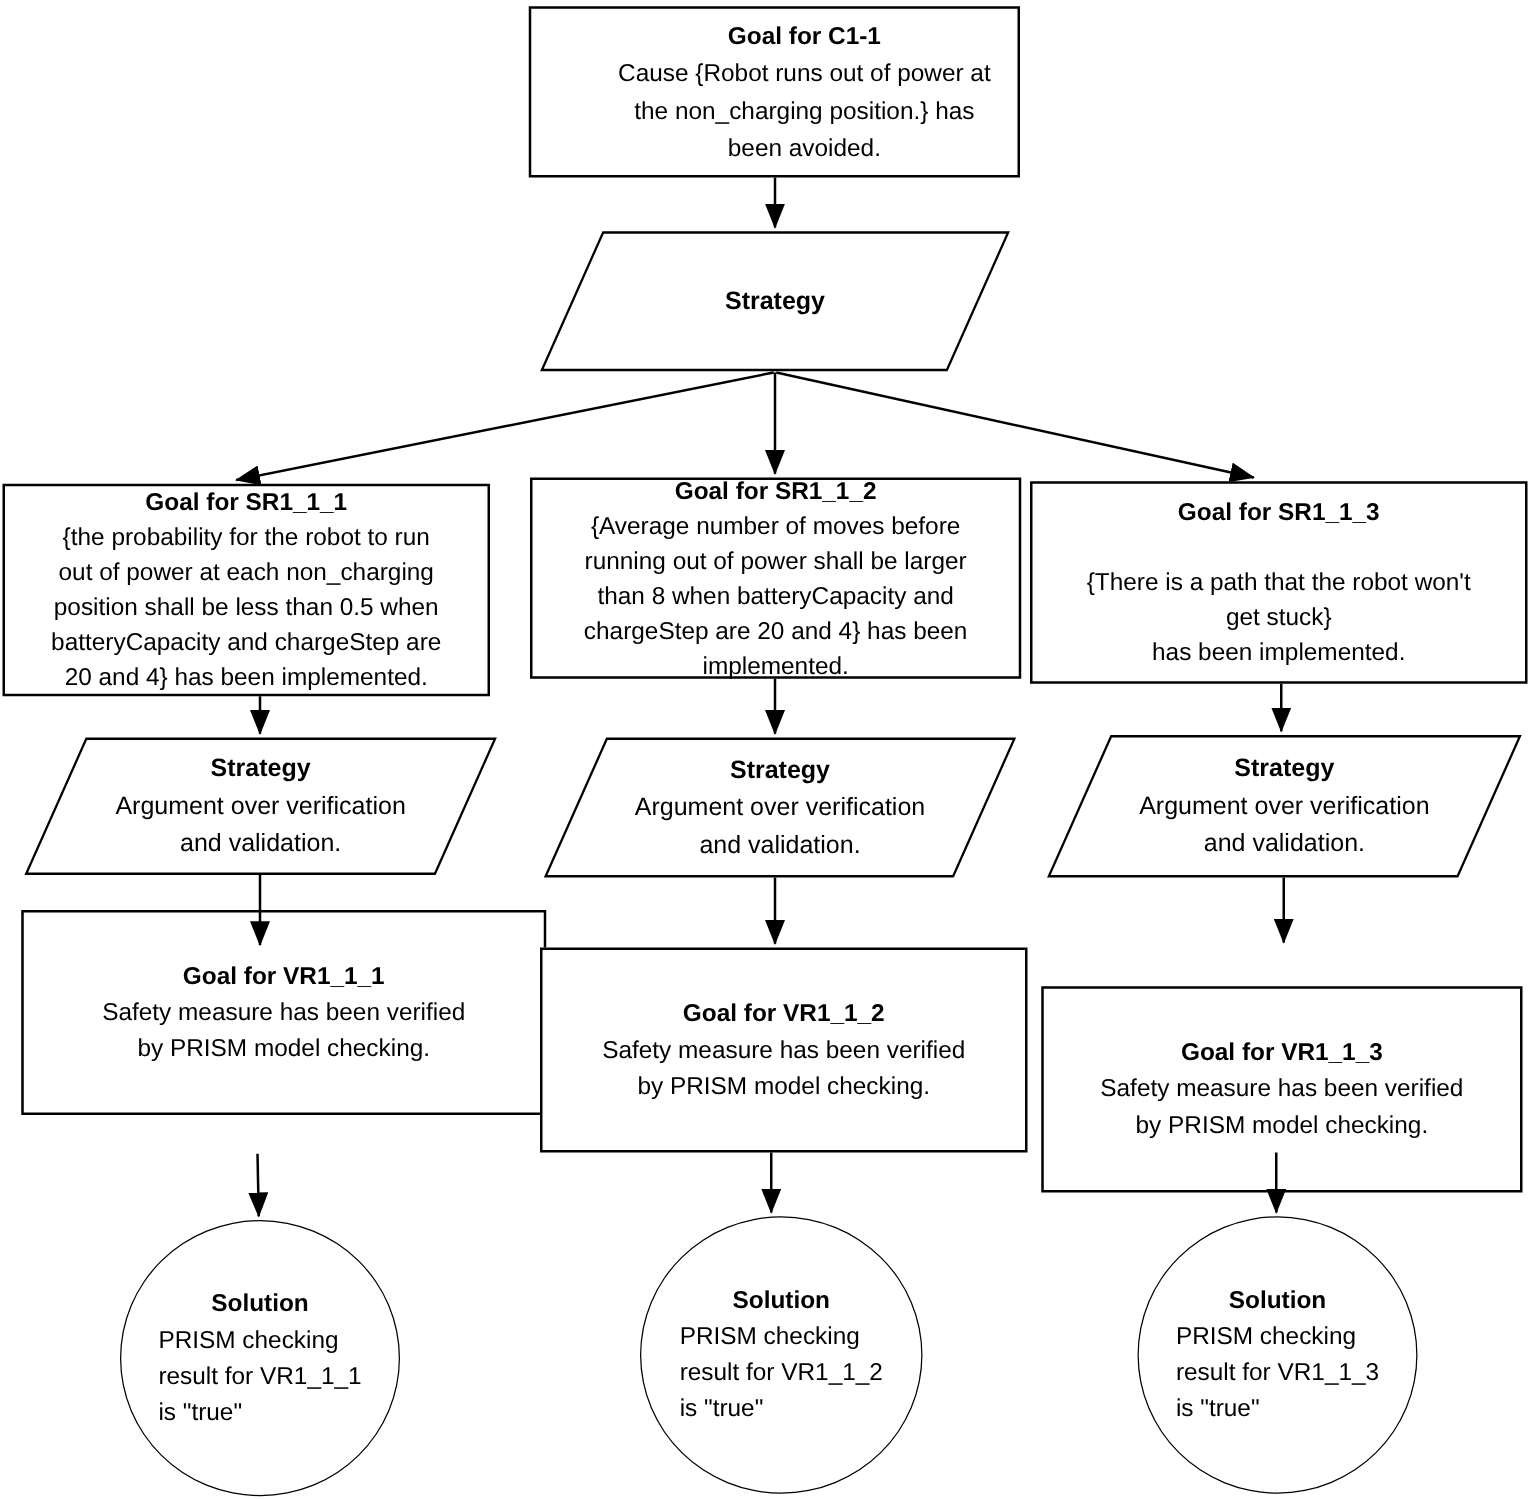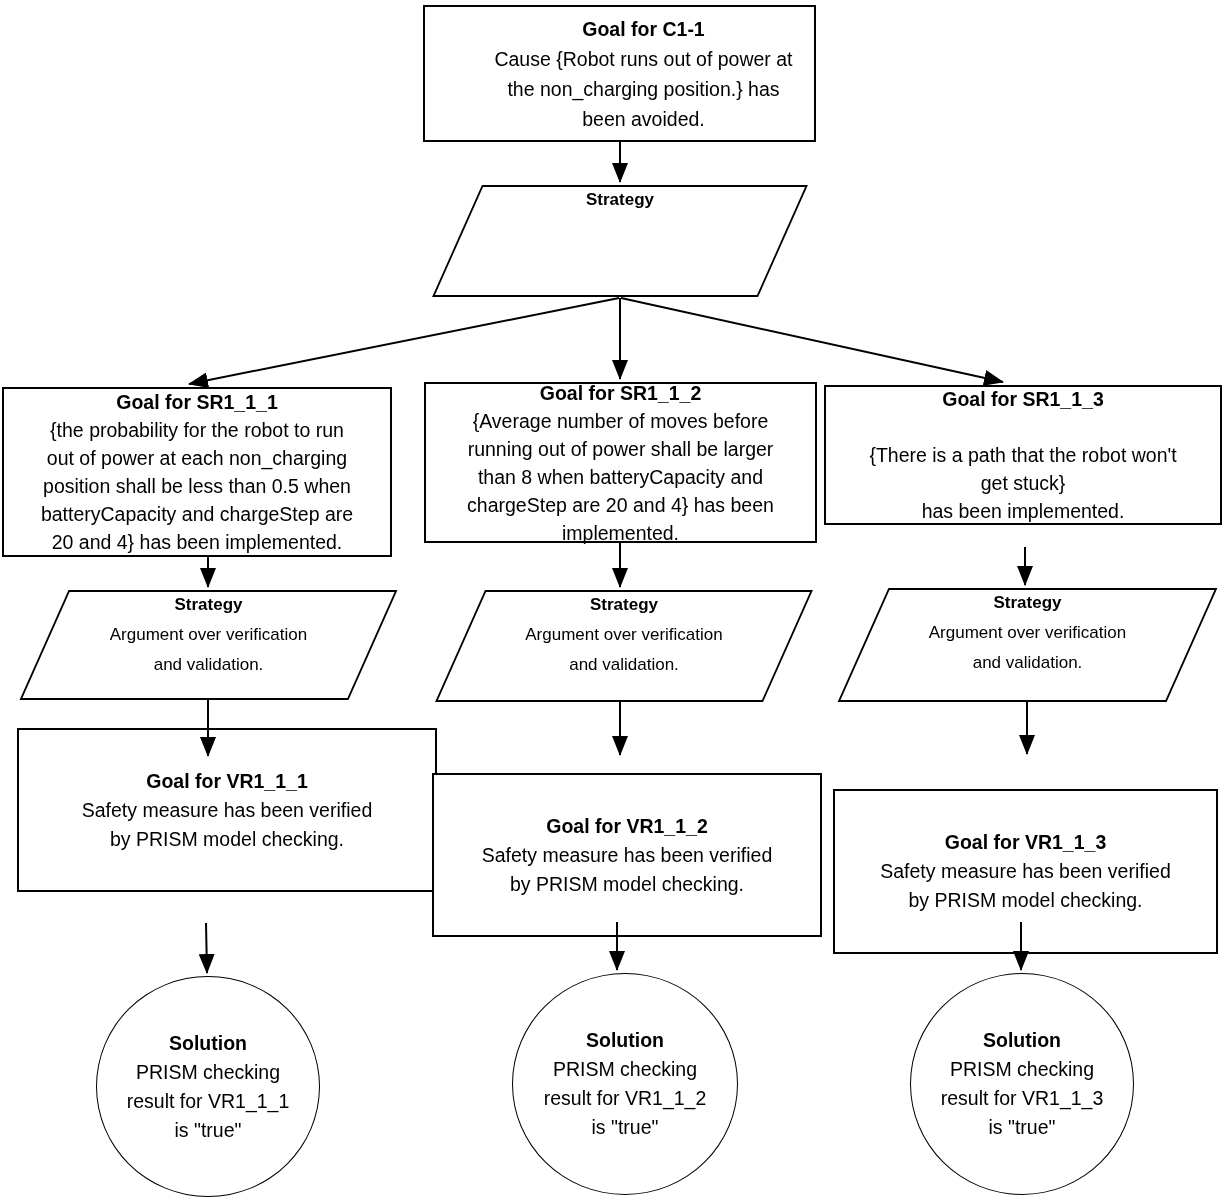--- a/index.html
+++ b/index.html
@@ -21,67 +21,67 @@
     align-items: center;
     justify-content: center;
     text-align: center;
     font-size: 19.5px;
     line-height: 29px;
   }
   .goal-node.tight { line-height: 28px; }
   .goal-node.loose { line-height: 30px; padding-left: 48px; }
   .strategy-node {
     display: flex;
-    align-items: flex-start;
+    align-items: center;
     justify-content: center;
     text-align: center;
-    font-size: 17px;
+    font-size: 20px;
     line-height: 30px;
   }
   .strategy-node .shape {
     position: absolute;
     inset: 0;
     border: 2px solid #000;
     background: #fff;
     transform: skewX(-24deg);
   }
   .strategy-node .content { position: relative; }
   .solution-node {
     border: 1.5px solid #000;
     border-radius: 50%;
     background: #fff;
     display: flex;
     flex-direction: column;
     align-items: center;
     justify-content: center;
-    text-align: center;
+    text-align: left;
     font-size: 19.5px;
     line-height: 29px;
   }
   .node-title { font-weight: 700; }
   .node-body { white-space: pre-line; }
   #connector-layer {
     position: absolute;
     left: 0; top: 0;
     width: 1224px; height: 1199px;
     pointer-events: none;
   }
   #connector-layer line { stroke: #000; stroke-width: 2; }
 
   
   #node-c1-1        { left: 423px; top: 5px;   width: 393px; height: 137px; }
   #node-strat-top   { left: 457px; top: 185px; width: 326px; height: 112px; }
   #node-sr1-1-1     { left: 2px;   top: 387px; width: 390px; height: 170px; }
   #node-sr1-1-2     { left: 424px; top: 382px; width: 393px; height: 161px; }
-  #node-sr1-1-3     { left: 824px; top: 385px; width: 398px; height: 140px; }
+  #node-sr1-1-3     { left: 824px; top: 385px; width: 398px; height: 162px; }
   #node-strat-vv1   { left: 44px;  top: 590px; width: 329px; height: 110px; }
   #node-strat-vv2   { left: 460px; top: 590px; width: 328px; height: 112px; }
   #node-strat-vv3   { left: 863px; top: 588px; width: 329px; height: 114px; }
   #node-vr1-1-1     { left: 17px;  top: 728px; width: 420px; height: 164px; }
-  #node-vr1-1-2     { left: 432px; top: 758px; width: 390px; height: 164px; margin-top: 15px; }
+  #node-vr1-1-2     { left: 432px; top: 758px; width: 390px; height: 164px; }
   #node-vr1-1-3     { left: 833px; top: 757px; width: 385px; height: 165px; margin-top: 32px; }
   #node-sol1        { left: 96px;  top: 976px; width: 224px; height: 221px; }
   #node-sol2        { left: 512px; top: 973px; width: 226px; height: 222px; }
   #node-sol3        { left: 910px; top: 973px; width: 224px; height: 222px; }
 </style>
 </head>
 <body>
 
 <div id="diagram">
 

